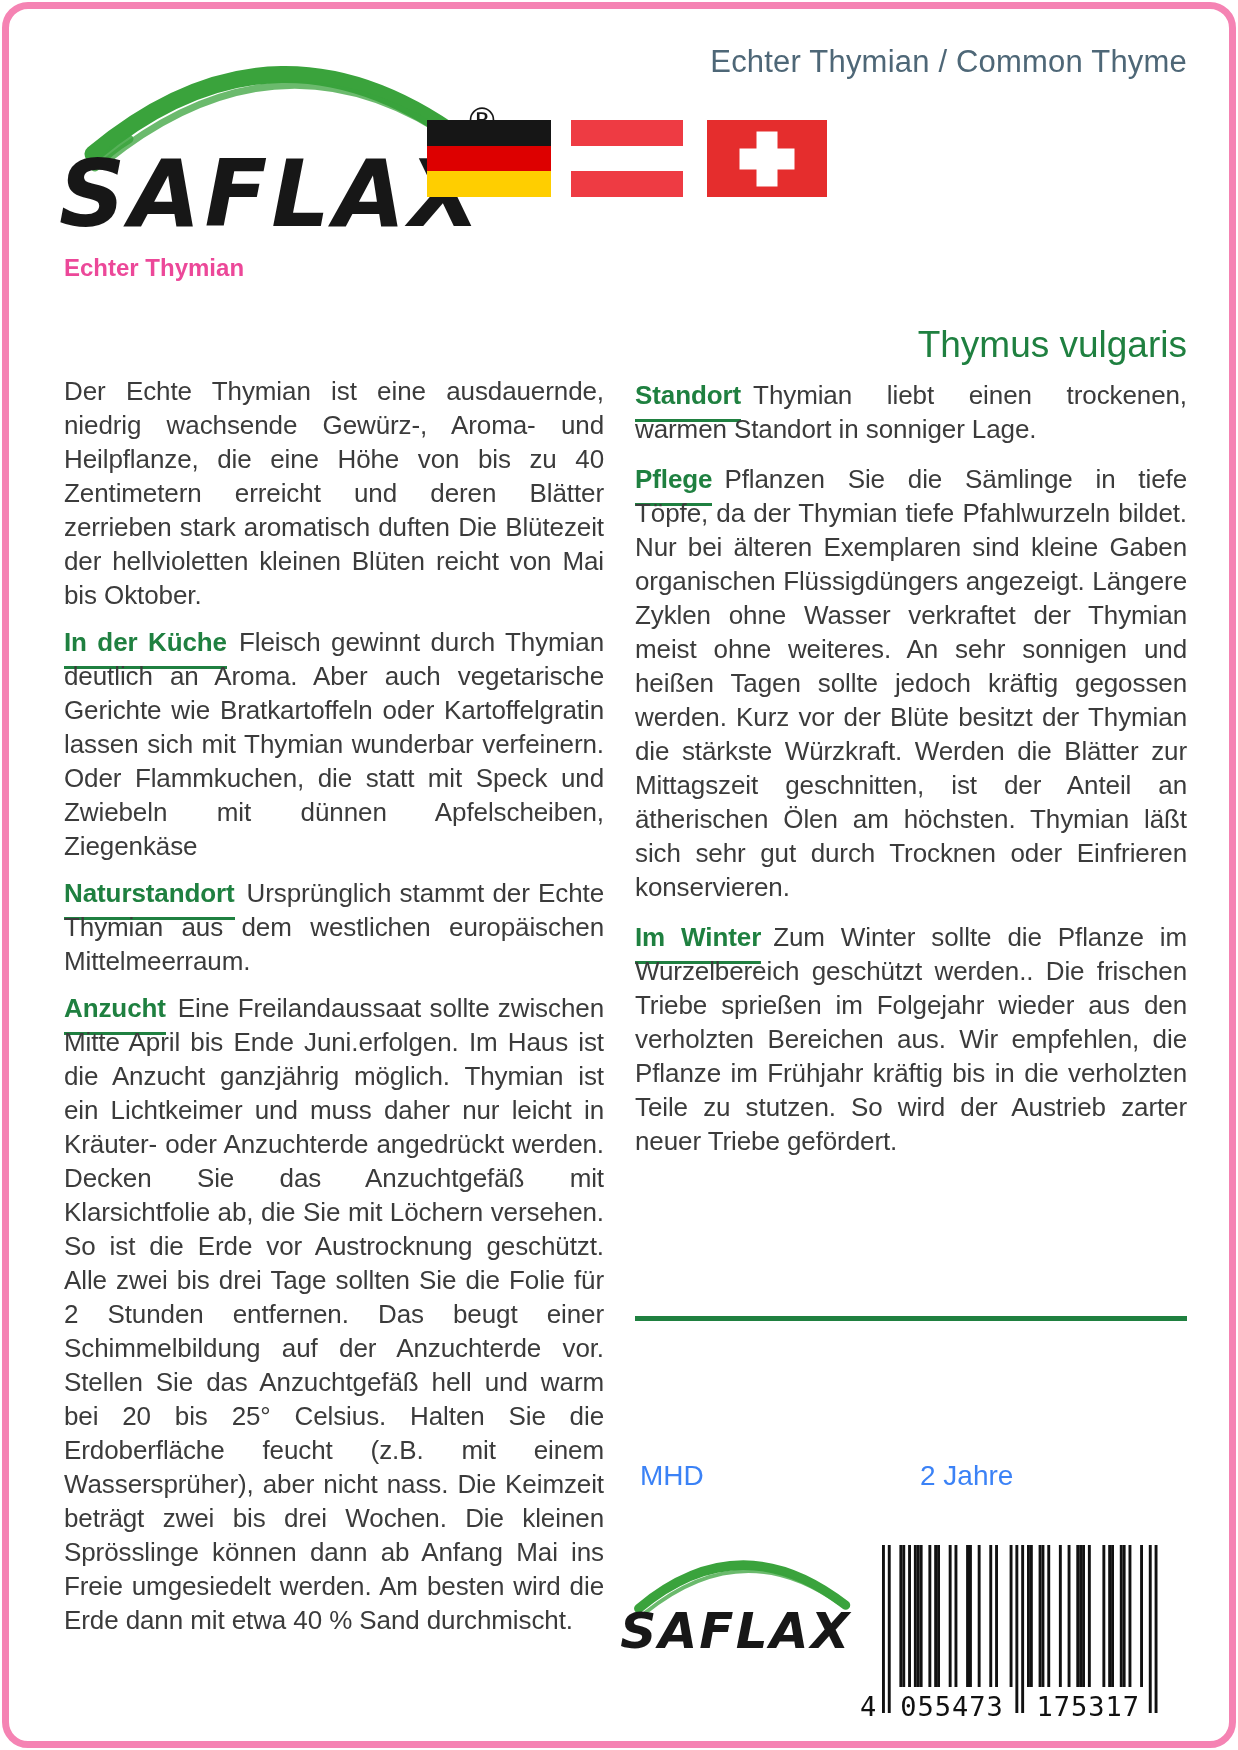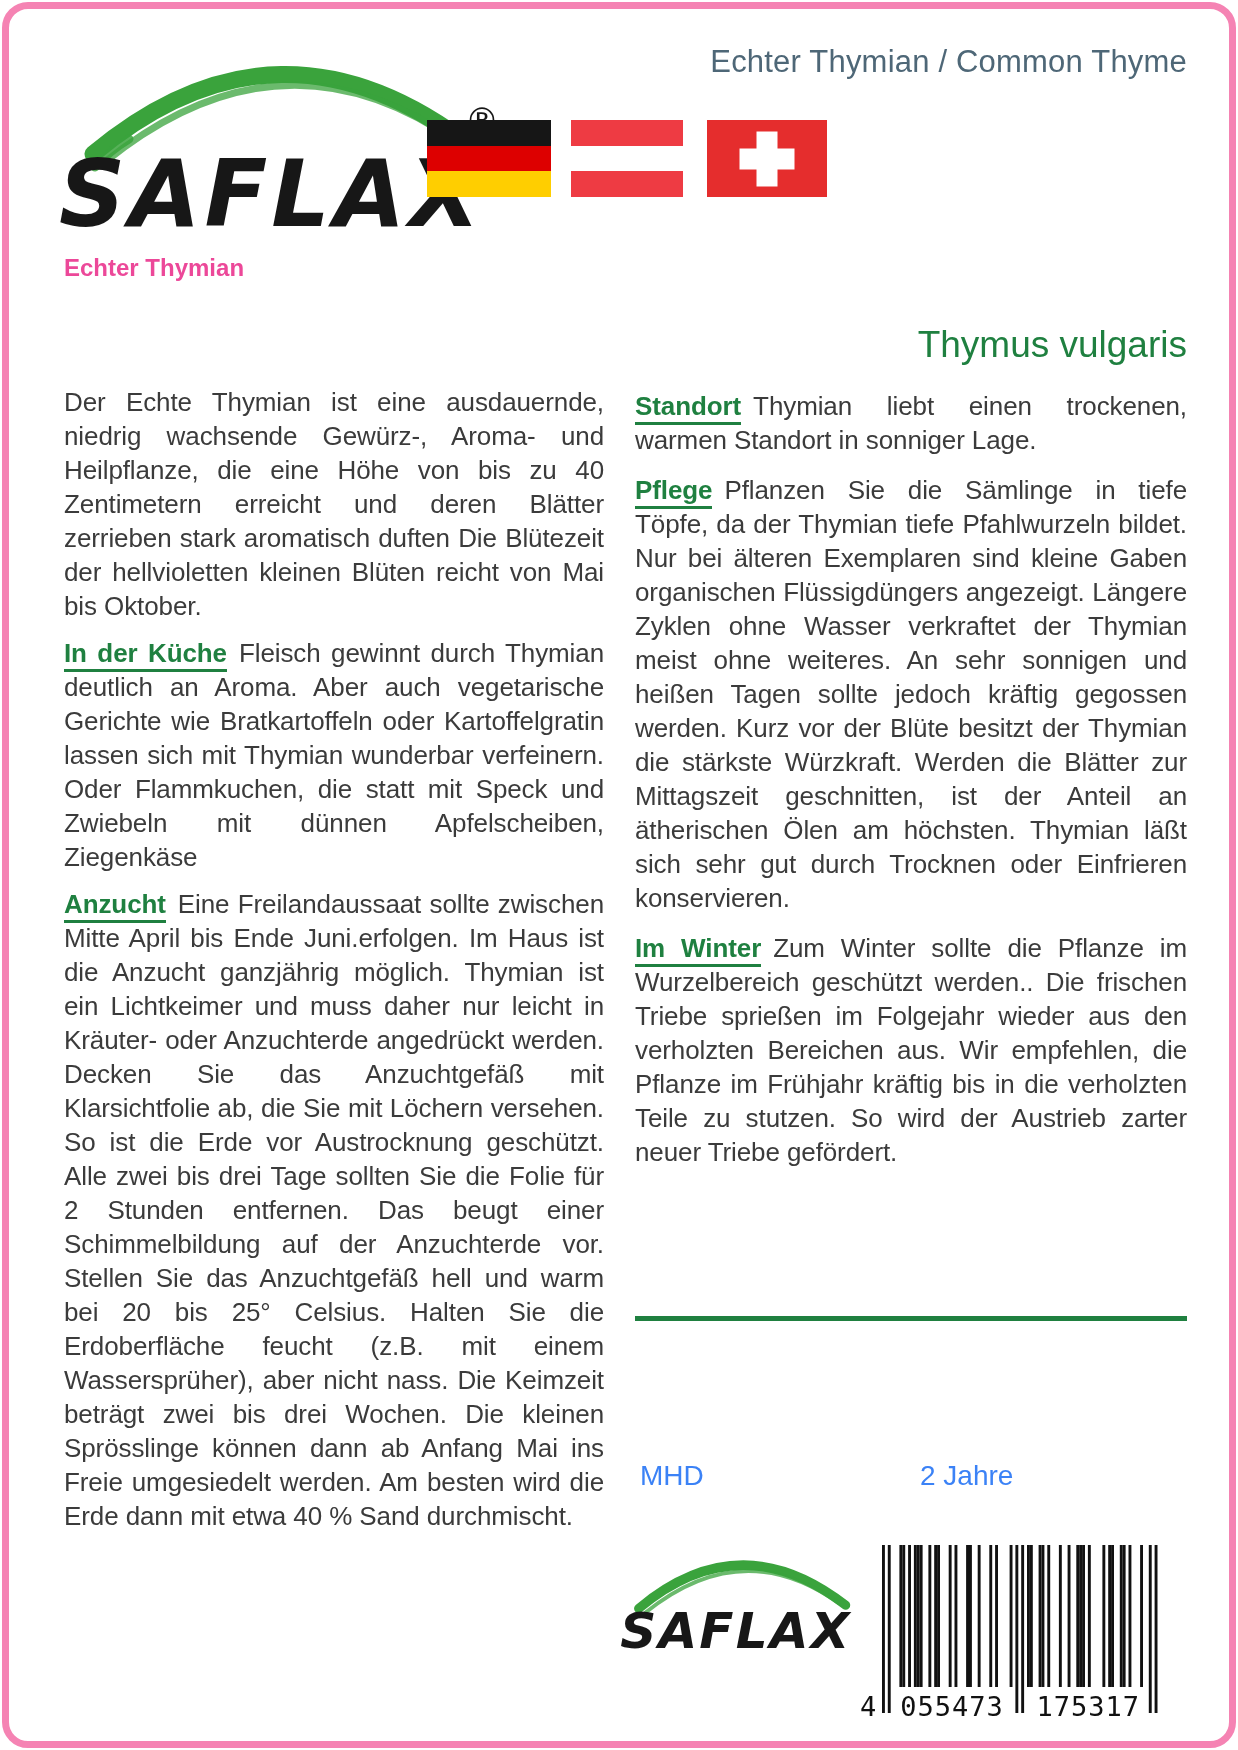--- a/index.html
+++ b/index.html
@@ -28,28 +28,28 @@
   .ch-h{position:absolute;left:50%;top:50%;transform:translate(-50%,-50%);width:55px;height:21px;background:#fff;}
   
   .main-heading{
     position:absolute;left:64px;top:254px;font-size:24px;font-weight:bold;color:#ec4899;
   }
   .species{
     position:absolute;left:635px;top:324px;width:552px;text-align:right;
     font-size:37px;color:#1f8040;
   }
   
-  .col{position:absolute;font-size:26px;line-height:34px;letter-spacing:-0.1px;text-align:justify;margin-top:11px;}
+  .col{position:absolute;font-size:26px;line-height:34px;letter-spacing:-0.1px;text-align:justify;}
   .col-left{left:64px;top:374px;width:540px;height:1340px;}
   .col-right{left:635px;top:378px;width:552px;}
   .para{margin:0 0 13px 0;}
   .col-right .para{margin-bottom:16px;}
   .sec-head{
     font-weight:bold;color:#1f8040;border-bottom:3px solid #1f8040;
-    padding-bottom:1px;margin-right:12px;
+    padding-bottom:9px;margin-right:12px;
   }
   .sec-head:empty{display:none;}
   
   .rule{position:absolute;left:635px;top:1316px;width:552px;height:5px;background:#1f8040;}
   .info{position:absolute;left:640px;top:1460px;font-size:28px;color:#3b82f6;}
   .info-row{display:flex;height:43px;align-items:flex-start;}
   .info-label{width:280px;}
   .logo-bottom{position:absolute;left:618px;top:1544px;}
   .barcode{position:absolute;left:860px;top:1545px;width:310px;height:180px;}
   .barcode svg{position:absolute;left:22px;top:0;}
@@ -95,20 +95,23 @@
 
 <div class="main-heading">Echter Thymian</div>
 <div class="species">Thymus vulgaris</div>
 
 <div class="col col-left">
   <p class="para">
     <span>Der Echte Thymian ist eine ausdauernde, niedrig wachsende Gewürz-, Aroma- und Heilpflanze, die eine Höhe von bis zu 40 Zentimetern erreicht und deren Blätter zerrieben stark aromatisch duften Die Blütezeit der hellvioletten kleinen Blüten reicht von Mai bis Oktober.</span>
   </p>
   <p class="para">
     <span class="sec-head">In der Küche</span><span>Fleisch gewinnt durch Thymian deutlich an Aroma. Aber auch vegetarische Gerichte wie Bratkartoffeln oder Kartoffelgratin lassen sich mit Thymian wunderbar verfeinern. Oder Flammkuchen, die statt mit Speck und Zwiebeln mit dünnen Apfelscheiben, Ziegenkäse</span>
+  </p>
+  <p class="para">
+    <span class="sec-head">Naturstandort</span><span>Ursprünglich stammt der Echte Thymian aus dem westlichen europäischen Mittelmeerraum.</span>
   </p>
   <p class="para">
     <span class="sec-head">Anzucht</span><span>Eine Freilandaussaat sollte zwischen Mitte April bis Ende Juni.erfolgen. Im Haus ist die Anzucht ganzjährig möglich. Thymian ist ein Lichtkeimer und muss daher nur leicht in Kräuter- oder Anzuchterde angedrückt werden. Decken Sie das Anzuchtgefäß mit Klarsichtfolie ab, die Sie mit Löchern versehen. So ist die Erde vor Austrocknung geschützt. Alle zwei bis drei Tage sollten Sie die Folie für 2 Stunden entfernen. Das beugt einer Schimmelbildung auf der Anzuchterde vor. Stellen Sie das Anzuchtgefäß hell und warm bei 20 bis 25° Celsius. Halten Sie die Erdoberfläche feucht (z.B. mit einem Wassersprüher), aber nicht nass. Die Keimzeit beträgt zwei bis drei Wochen. Die kleinen Sprösslinge können dann ab Anfang Mai ins Freie umgesiedelt werden. Am besten wird die Erde dann mit etwa 40 % Sand durchmischt.</span>
   </p>
 </div>
 
 <div class="col col-right">
   <p class="para">
     <span class="sec-head">Standort</span><span>Thymian liebt einen trockenen, warmen Standort in sonniger Lage.</span>
   </p>

